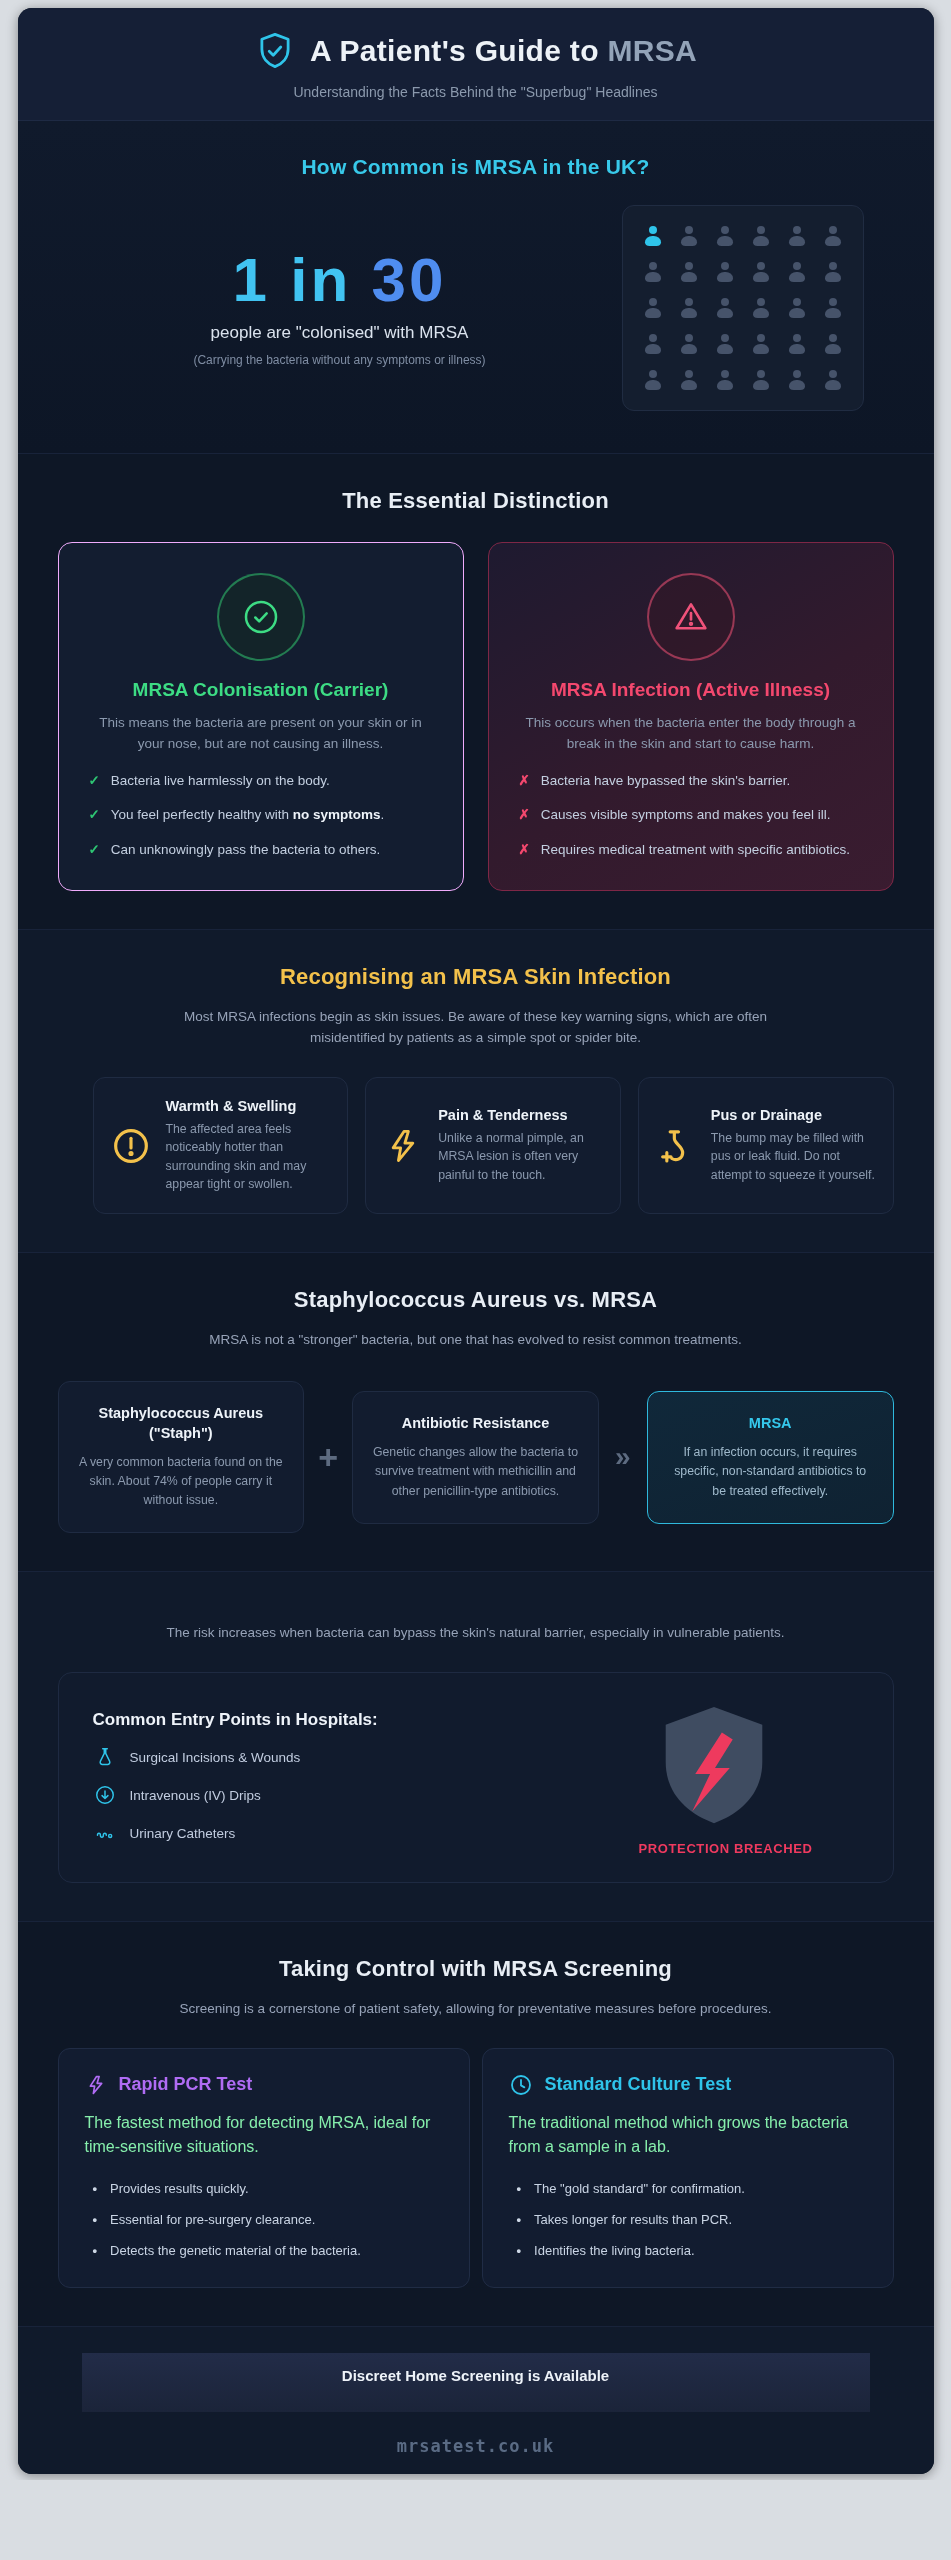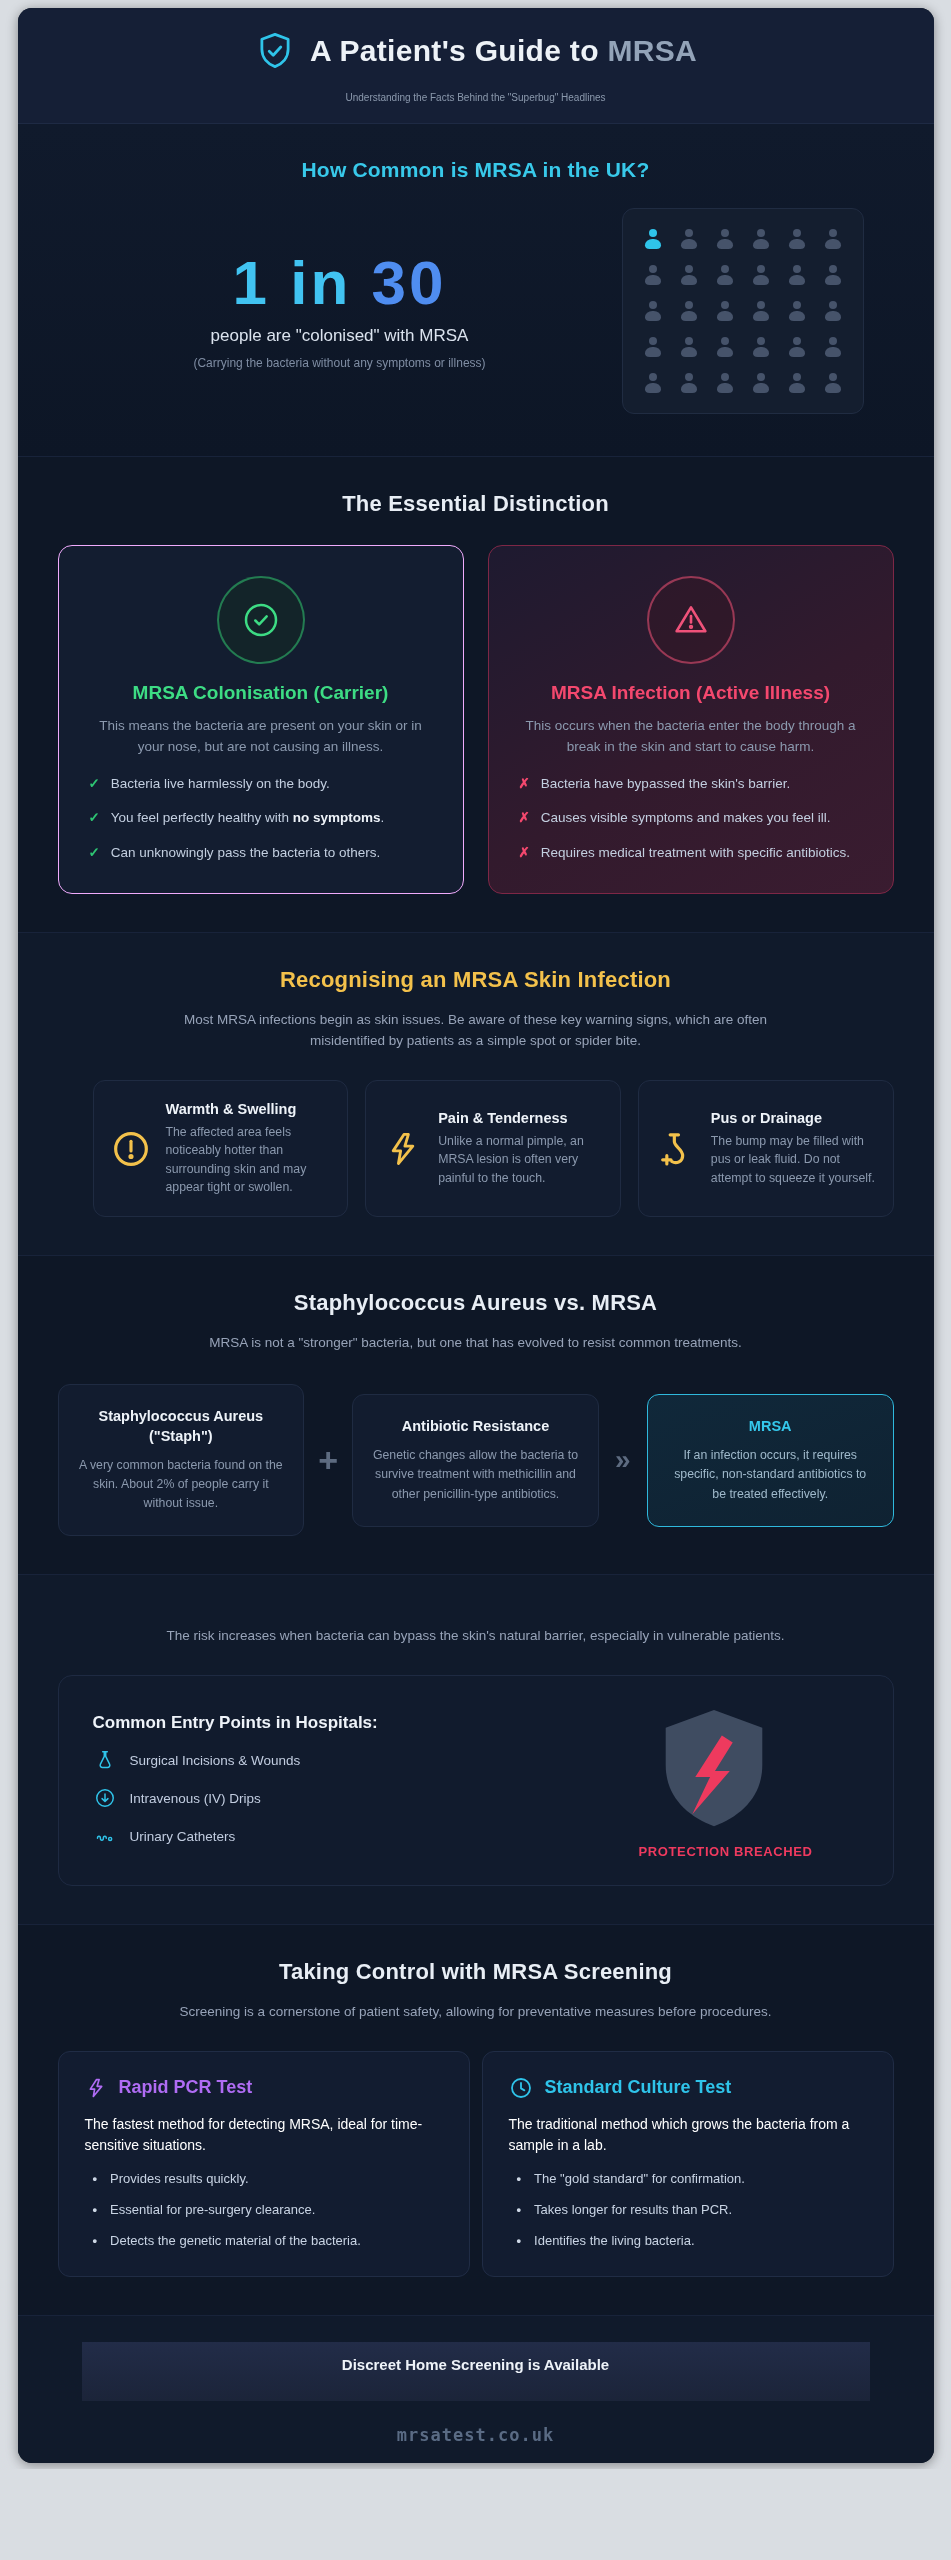--- a/index.html
+++ b/index.html
@@ -5,21 +5,21 @@
   html,body{margin:0;padding:0;}
   body{background:#d9dde2;font-family:"Liberation Sans",sans-serif;}
   .page{width:916px;margin:8px auto 6px;background:#0e1726;border-radius:14px;overflow:hidden;
         box-shadow:0 2px 12px rgba(0,0,0,.4);}
 
   
   header{background:#151f36;padding:22px 20px 20px;text-align:center;border-bottom:1px solid #1e2a44;}
   .header-row{display:flex;align-items:center;justify-content:center;gap:14px;}
   h1{margin:0;font-size:30px;color:#edf2f7;letter-spacing:.3px;font-weight:bold;}
   h1 .accent{color:#93a3b8;}
-  .header-sub{margin:20px 0 0;font-size:10px;color:#8b99ad;}
+  .header-sub{margin:12px 0 0;font-size:14px;color:#8b99ad;}
 
   
   .sec{padding:34px 40px 38px;border-bottom:1px solid #18233a;}
   .sec h2{margin:0;font-size:22px;font-weight:bold;text-align:center;color:#e8eef5;letter-spacing:.2px;}
   .sec .sub{text-align:center;color:#97a3b8;font-size:13.5px;line-height:1.6;max-width:660px;margin:16px auto 0;}
 
   
   .sec-prev{background:linear-gradient(#101a2c,#0d1626);}
   .sec-prev h2{color:#38c9ea;font-size:21px;}
   .prev-flex{display:flex;align-items:center;justify-content:space-between;padding:26px 30px 4px;}
@@ -86,21 +86,21 @@
   .shield-wrap{text-align:center;padding-right:46px;}
   .breach{font-size:13px;font-weight:bold;color:#ef3a5f;letter-spacing:.6px;margin-top:4px;}
 
   
   .t-cards{display:grid;grid-template-columns:1fr 1fr;gap:12px;margin-top:28px;}
   .t-card{background:#121c30;border:1px solid #202c45;border-radius:12px;padding:24px 26px 26px;}
   .t-head{display:flex;align-items:center;gap:12px;}
   .t-title{font-size:18px;font-weight:bold;margin:0;}
   .t-card.pcr .t-title{color:#b06cf4;}
   .t-card.cult .t-title{color:#2fc4ea;}
-  .t-desc{font-size:14px;color:#ffffff;line-height:1.55;margin:14px 0 13px;}
+  .t-desc{font-size:16px;color:#86efac;line-height:1.55;margin:14px 0 20px;}
   .t-list{list-style:none;margin:10px 0 0;padding:0 0 0 8px;}
   .t-list li{display:flex;gap:13px;font-size:13px;color:#c9d4e4;margin-top:13px;line-height:1.4;}
   .dot{color:#cdd7e5;font-weight:bold;}
 
   
   .sec-foot{background:#101a2b;padding:26px 64px 18px;text-align:center;border-bottom:none;}
   .home-card{background:linear-gradient(#222c48,#1b2439);border-radius:0;padding:14px 30px 20px;}
   .h-title{font-size:15px;font-weight:bold;color:#eef3f9;margin:0 0 8px;}
   .h-text{font-size:12px;color:#93a0b4;margin:0;}
   .site{margin-top:24px;font-family:"DejaVu Sans Mono",monospace;font-size:17px;font-weight:bold;
@@ -355,21 +355,21 @@
       </div>
     </div>
   </section>
 
   <section class="sec">
     <h2>Staphylococcus Aureus vs. MRSA</h2>
     <p class="sub">MRSA is not a "stronger" bacteria, but one that has evolved to resist common treatments.</p>
     <div class="vs-row">
       <div class="v-card">
         <h3 class="v-title">Staphylococcus Aureus ("Staph")</h3>
-        <p class="v-text">A very common bacteria found on the skin. About 2% of people carry it without issue.</p>
+        <p class="v-text">A very common bacteria found on the skin. About 74% of people carry it without issue.</p>
       </div>
       <div class="op">+</div>
       <div class="v-card">
         <h3 class="v-title">Antibiotic Resistance</h3>
         <p class="v-text">Genetic changes allow the bacteria to survive treatment with methicillin and other penicillin-type antibiotics.</p>
       </div>
       <div class="op arr">»</div>
       <div class="v-card mrsa">
         <h3 class="v-title">MRSA</h3>
         <p class="v-text">If an infection occurs, it requires specific, non-standard antibiotics to be treated effectively.</p>

